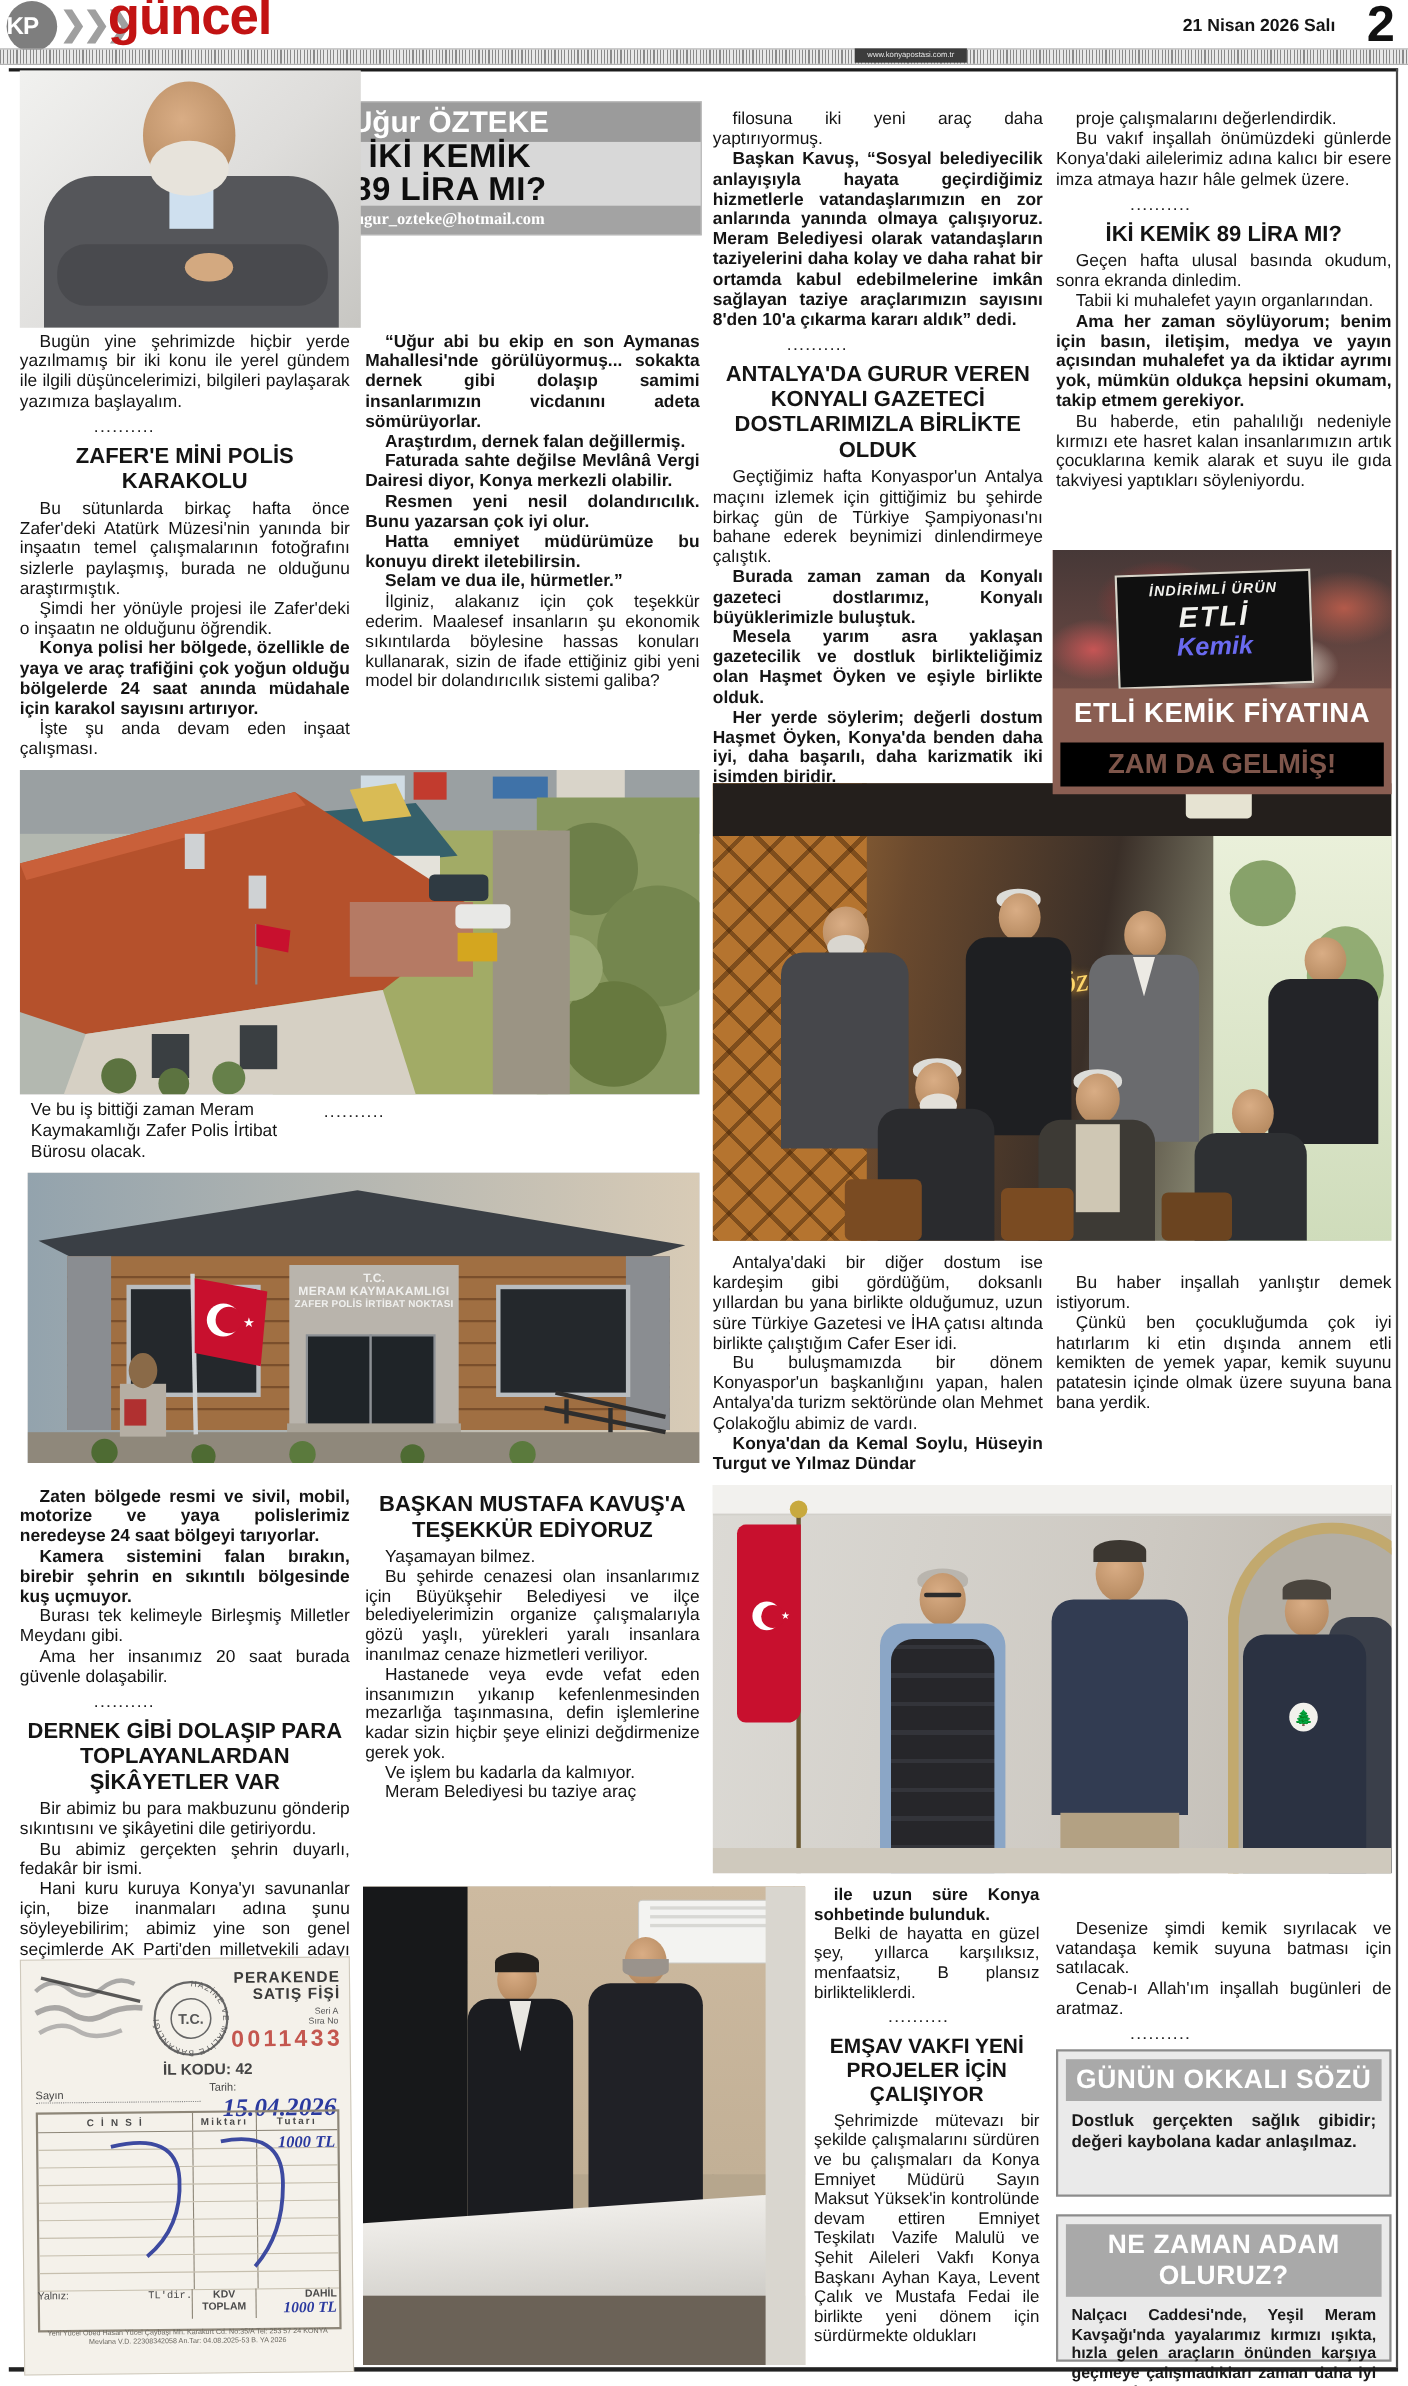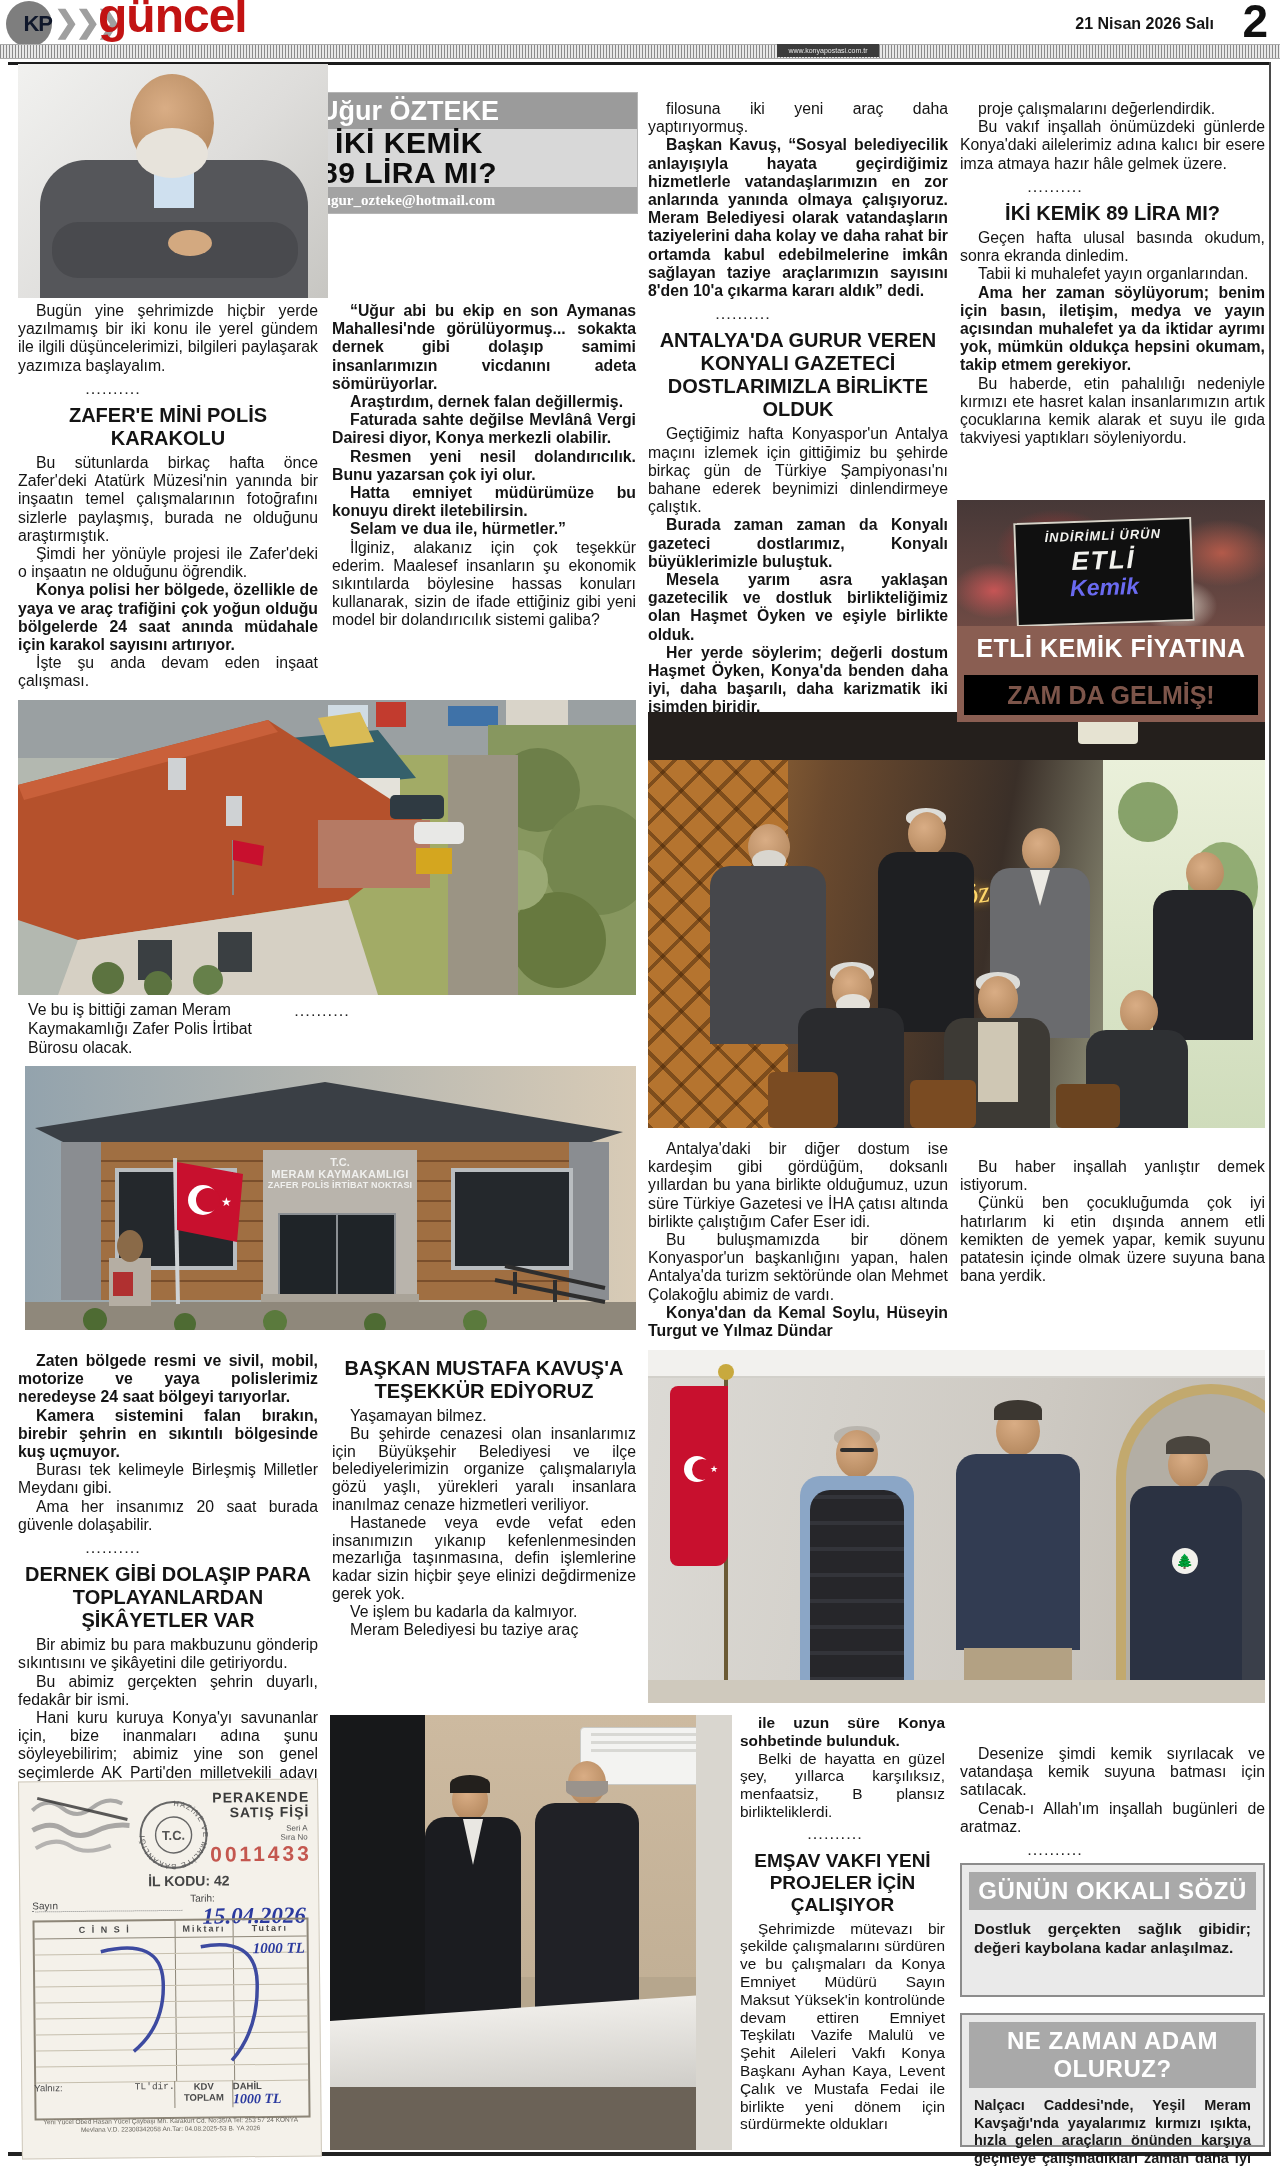--- a/index.html
+++ b/index.html
@@ -1,21 +1,21 @@
 <!DOCTYPE html>
 <html><head>
 <meta charset="utf-8">
 <style>
   html,body{margin:0;padding:0;background:#fff;}
   #page{position:relative;width:1280px;height:2169px;background:#fff;overflow:hidden;
         font-family:"Liberation Sans",sans-serif;color:#111;}
   
   .kp-circle{position:absolute;left:6px;top:1px;width:46px;height:46px;border-radius:50%;
-             background:#7e7e7e;color:#0f172a;font-weight:bold;font-size:22px;
-             display:flex;align-items:center;justify-content:flex-end;letter-spacing:-1px;}
+             background:#7e7e7e;color:#ffffff;font-weight:bold;font-size:22px;
+             display:flex;align-items:center;justify-content:flex-start;letter-spacing:-1px;}
   .chevrons{position:absolute;left:54px;top:4px;font-size:30px;font-weight:bold;color:#9f9f9f;letter-spacing:-4px;}
   .section-title{position:absolute;left:98px;top:-12px;font-size:48px;font-weight:bold;color:#c21313;letter-spacing:-1px;}
   .hdr-date{position:absolute;right:66px;top:15px;font-size:16px;font-weight:bold;color:#151515;}
   .hdr-page{position:absolute;right:12px;top:-6px;font-size:46px;font-weight:900;color:#111;}
   .tickbar{position:absolute;left:0;top:44px;width:1280px;height:13px;
            background:repeating-linear-gradient(90deg,#8a8a8a 0 1px,#e8e8e8 1px 3px);
            border-top:1px solid #aaa;border-bottom:1px solid #aaa;}
   .site-chip{position:absolute;left:777px;top:44px;width:102px;height:13px;background:#3c3c3c;
              color:#e8e8e8;font-size:7px;display:flex;align-items:center;justify-content:center;}
   .topline{position:absolute;left:8px;top:62px;width:1263px;height:0;
@@ -385,21 +385,21 @@
     <div class="rc-amt rc-hand">1000 TL</div>
     <div class="rc-kdvrow">
       <div class="rc-c1" style="text-align:left;font-weight:normal;">
         <span>Yalnız:</span>
         <span style="float:right;font-family:Liberation Mono, monospace;">TL'dir.</span>
       </div>
       <div class="rc-c2" style="text-align:center;">
         <div>KDV</div>
         <div>TOPLAM</div>
       </div>
-      <div class="rc-c3" style="text-align:left;">
+      <div class="rc-c3" style="text-align:right;">
         <div>DAHİL</div>
         <div class="rc-hand" style="font-size:14px;">1000 TL</div>
       </div>
     </div>
     <div class="rc-foot">
       <div>Yeni Yücel Obed Hasan Yücel Çaybaşı Mh. Karakurt Cd. No:35/A Tel: 253 57 24 KONYA</div>
         <div>Mevlana V.D. 22308342058  An.Tar: 04.08.2025-53 B. YA 2026</div>
     </div>
   </div>
 

